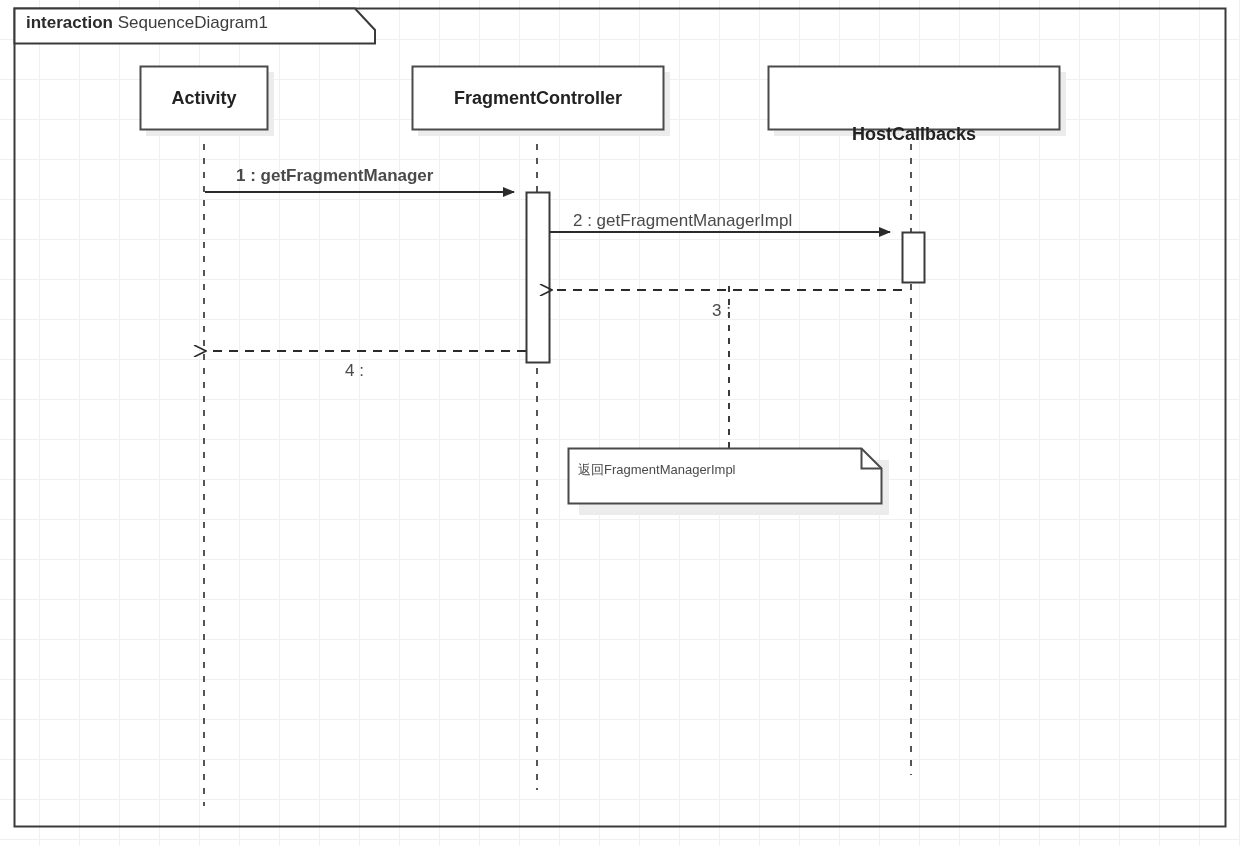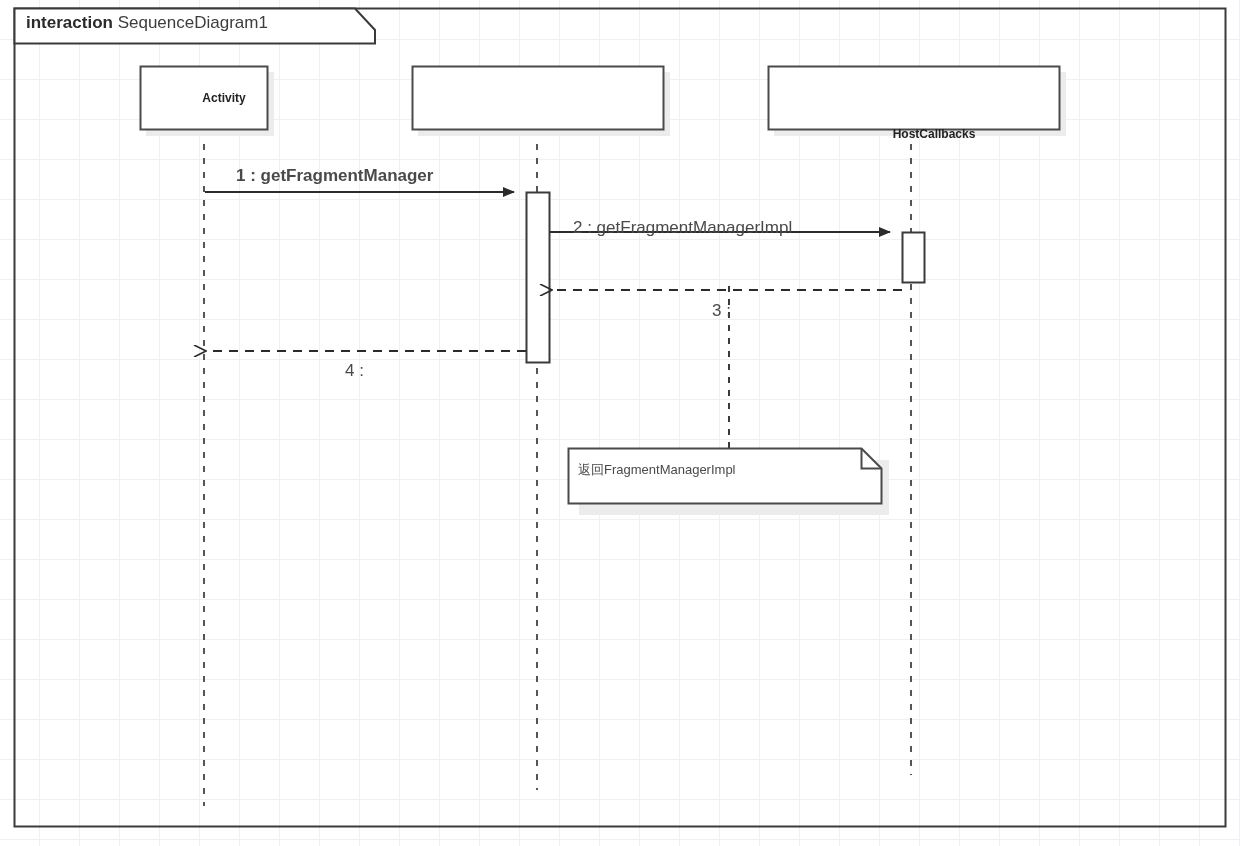--- a/index.html
+++ b/index.html
@@ -37,28 +37,27 @@
     left: 26px;
     top: 13px;
     font-size: 17px;
     color: #3d3d3d;
   }
   .frame-tab-label b {
     font-weight: bold;
     color: #2b2b2b;
   }
   .lifeline-name {
-    font-size: 12px;
+    font-size: 18px;
     font-weight: bold;
     color: #222222;
     text-align: right;
     display: flex;
     align-items: center;
     justify-content: center;
-    padding-left: 20px;
   }
   .msg-label {
     font-size: 17px;
     color: #4a4a4a;
   }
   .note-text {
     font-size: 13px;
     color: #4a4a4a;
     left: 578px;
     top: 461px;
@@ -138,26 +137,27 @@
     </g>
   </svg>
 
   <div class="txt frame-tab-label">
     <b>interaction</b>
     <span>SequenceDiagram1</span>
   </div>
 
   <div class="txt lifeline-name" style="left:140px; top:66px; width:128px; height:64px;">Activity</div>
 
+  <div class="txt lifeline-name" style="left:412px; top:66px; width:252px; height:64px;">FragmentController</div>
 
   <div class="txt lifeline-name" style="left:768px; top:66px; width:292px; height:64px;margin-top:36px;">HostCallbacks</div>
 
   <div class="txt msg-label" style="left:236px; top:166px;font-weight:bold;">1 : getFragmentManager</div>
 
-  <div class="txt msg-label" style="left:573px; top:218px;">2 : getFragmentManagerImpl</div>
+  <div class="txt msg-label" style="left:573px; top:211px;">2 : getFragmentManagerImpl</div>
 
   <div class="txt msg-label" style="left:712px; top:301px;">3 :</div>
 
   <div class="txt msg-label" style="left:345px; top:361px;">4 :</div>
 
   <div class="txt note-text">返回FragmentManagerImpl</div>
 
   <div class="hitbox" style="left:140px; top:66px; width:128px; height:64px;"></div>
   <div class="hitbox" style="left:412px; top:66px; width:252px; height:64px;"></div>
   <div class="hitbox" style="left:768px; top:66px; width:292px; height:64px;"></div>

